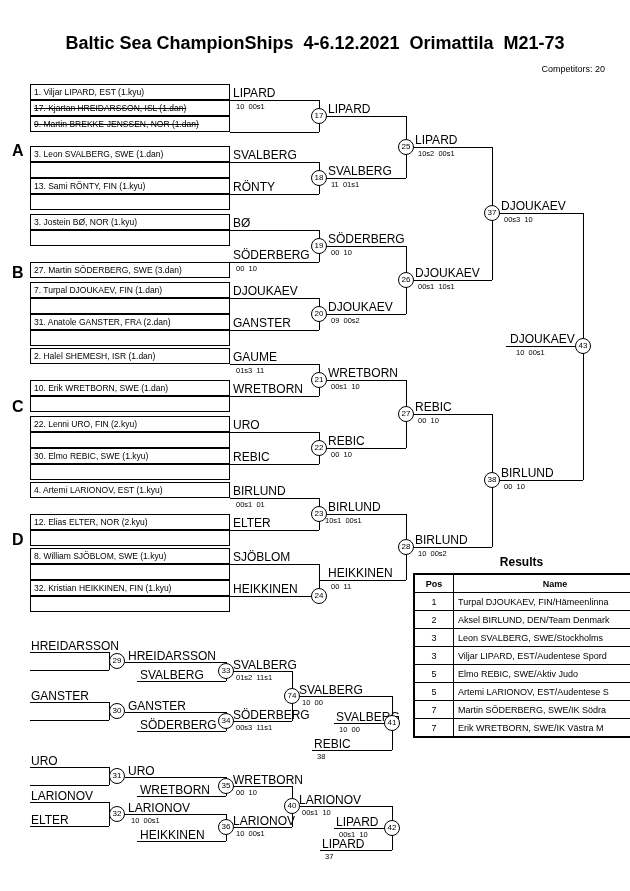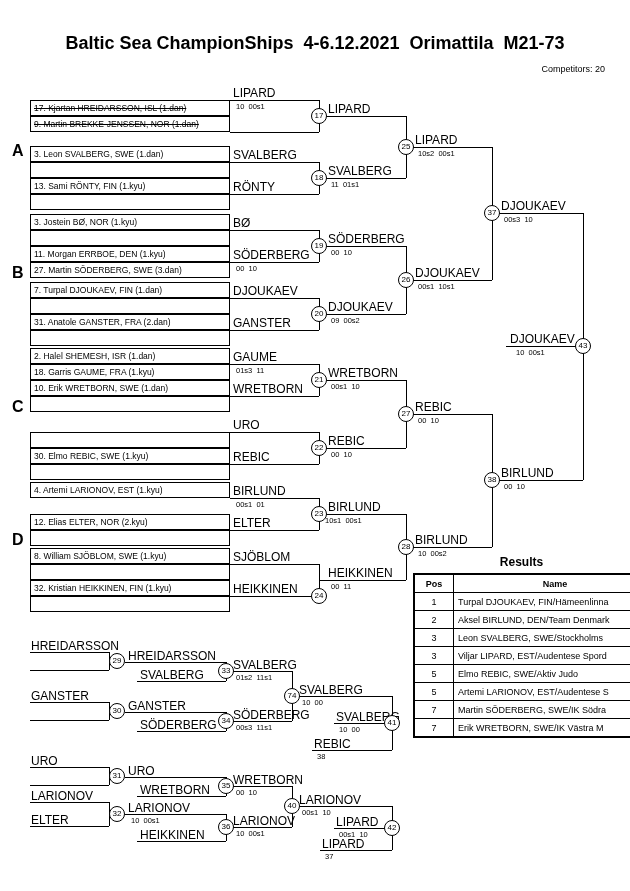--- a/index.html
+++ b/index.html
@@ -33,38 +33,38 @@
 <div id="sheet">
 
   <div id="title">Baltic Sea ChampionShips  4-6.12.2021  Orimattila  M21-73</div>
   <div id="comps">Competitors: 20</div>
 
   <div class="pl" style="left:12px;top:142px">A</div>
   <div class="pl" style="left:12px;top:264px">B</div>
   <div class="pl" style="left:12px;top:398px">C</div>
   <div class="pl" style="left:12px;top:531px">D</div>
 
+  <div class="bx" style="top:84px">1. Viljar LIPARD, EST (1.kyu)</div>
   <div class="bx strk" style="top:100px">17. Kjartan HREIDARSSON, ISL (1.dan)</div>
   <div class="bx strk" style="top:116px">9. Martin BREKKE-JENSSEN, NOR (1.dan)</div>
   <div class="bx" style="top:146px">3. Leon SVALBERG, SWE (1.dan)</div>
   <div class="bx" style="top:162px"></div>
   <div class="bx" style="top:178px">13. Sami RÖNTY, FIN (1.kyu)</div>
   <div class="bx" style="top:194px"></div>
   <div class="bx" style="top:214px">3. Jostein BØ, NOR (1.kyu)</div>
   <div class="bx" style="top:230px"></div>
-  <div class="bx" style="top:246px">11. Morgan ERRBOE, DEN (1.kyu)</div>
   <div class="bx" style="top:262px">27. Martin SÖDERBERG, SWE (3.dan)</div>
   <div class="bx" style="top:282px">7. Turpal DJOUKAEV, FIN (1.dan)</div>
   <div class="bx" style="top:298px"></div>
   <div class="bx" style="top:314px">31. Anatole GANSTER, FRA (2.dan)</div>
   <div class="bx" style="top:330px"></div>
   <div class="bx" style="top:348px">2. Halel SHEMESH, ISR (1.dan)</div>
-  <div class="bx" style="top:364px">18. Garris GAUME, FRA (1.kyu)</div>
   <div class="bx" style="top:380px">10. Erik WRETBORN, SWE (1.dan)</div>
   <div class="bx" style="top:396px"></div>
+  <div class="bx" style="top:416px">22. Lenni URO, FIN (2.kyu)</div>
   <div class="bx" style="top:432px"></div>
   <div class="bx" style="top:448px">30. Elmo REBIC, SWE (1.kyu)</div>
   <div class="bx" style="top:464px"></div>
   <div class="bx" style="top:482px">4. Artemi LARIONOV, EST (1.kyu)</div>
   <div class="bx" style="top:514px">12. Elias ELTER, NOR (2.kyu)</div>
   <div class="bx" style="top:530px"></div>
   <div class="bx" style="top:548px">8. William SJÖBLOM, SWE (1.kyu)</div>
   <div class="bx" style="top:564px"></div>
   <div class="bx" style="top:580px">32. Kristian HEIKKINEN, FIN (1.kyu)</div>
   <div class="bx" style="top:596px"></div>

